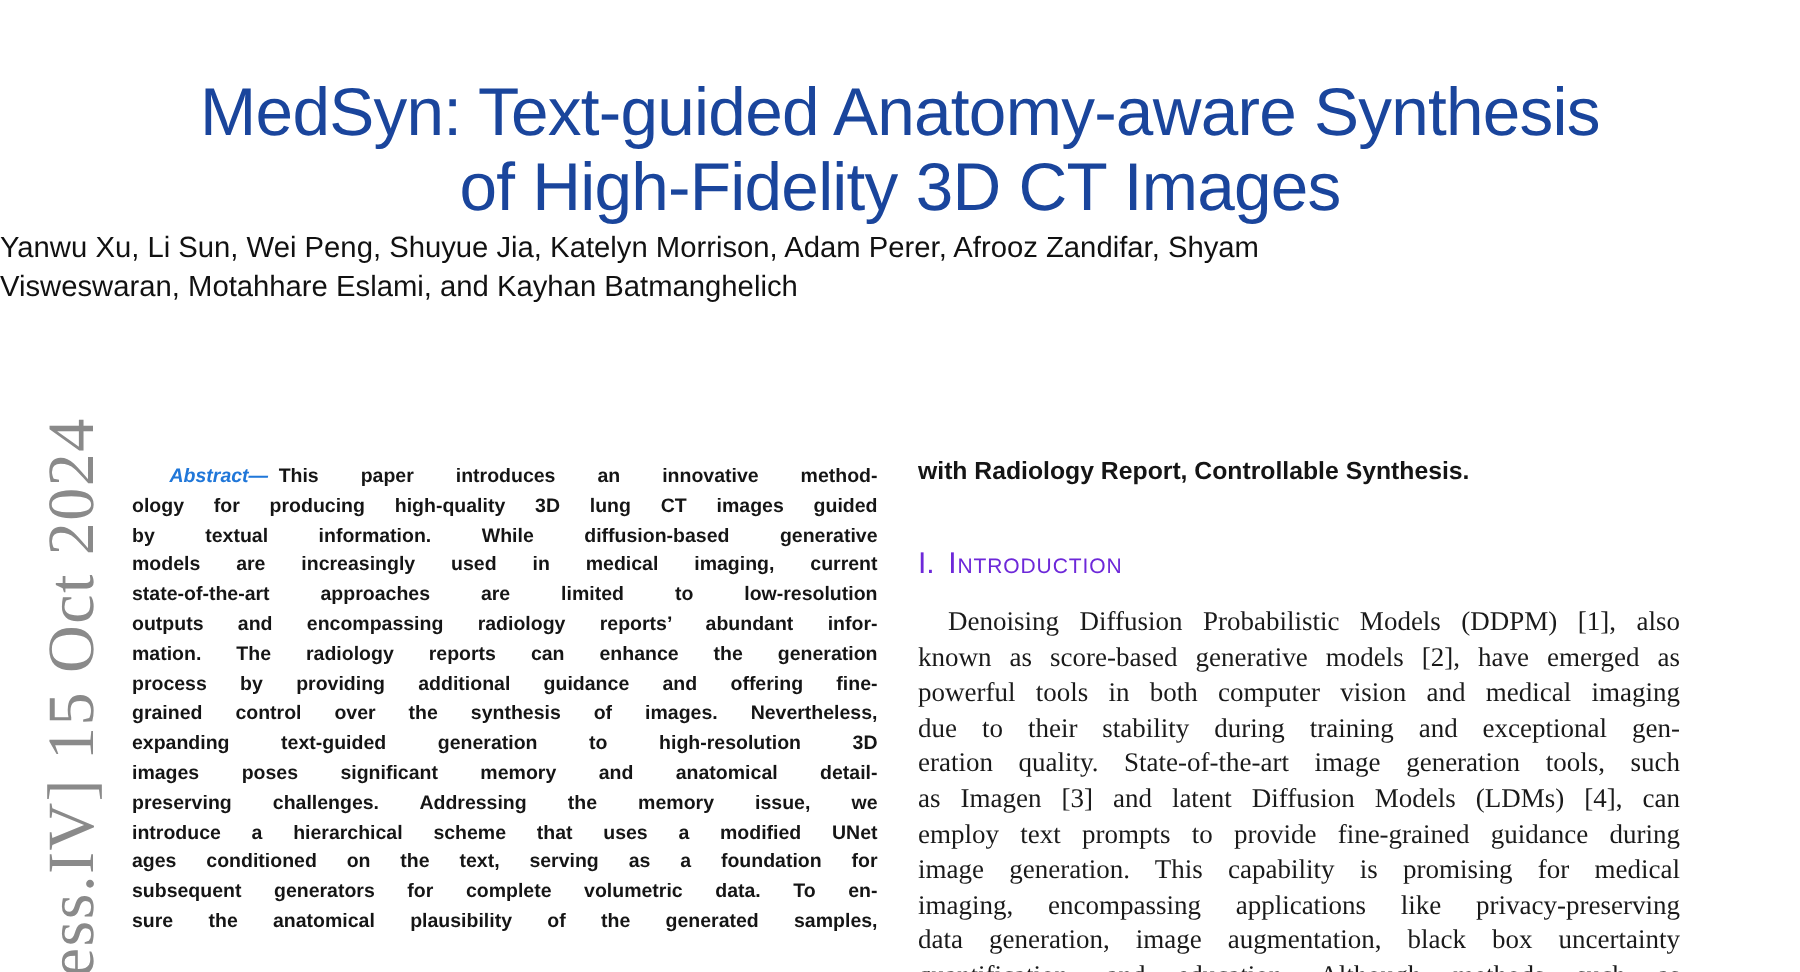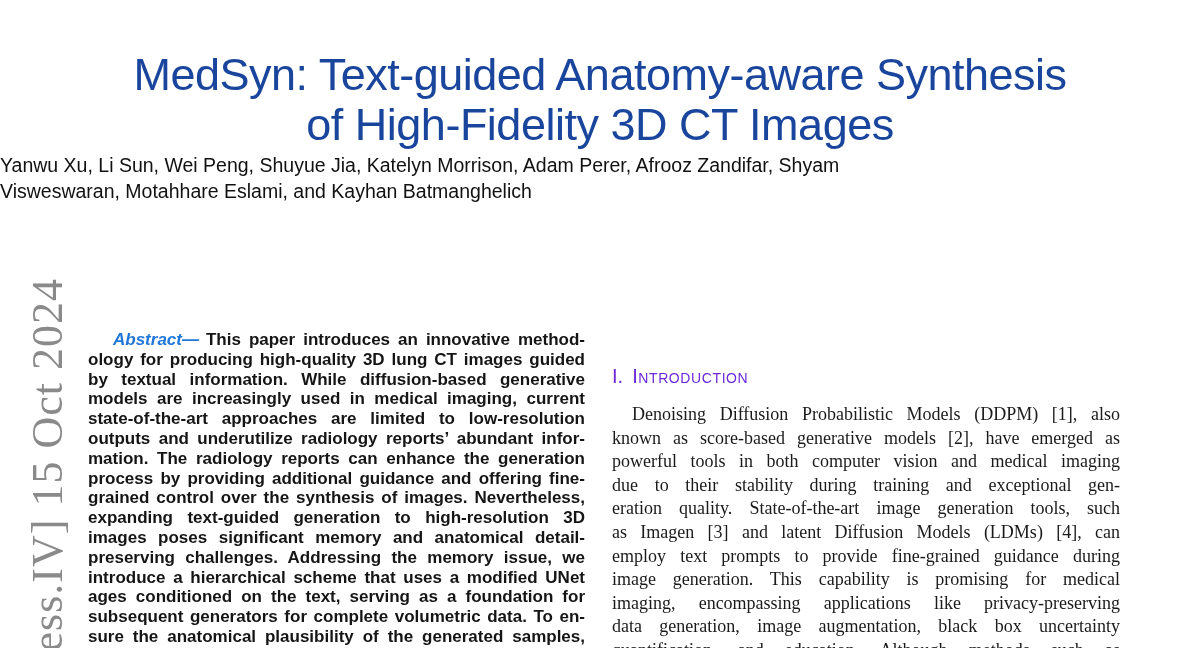--- a/index.html
+++ b/index.html
@@ -38,21 +38,21 @@
   .authors {
     position: absolute;
     top: 152px; left: 0; width: 1200px;
     font-size: 19.5px; line-height: 26px;
     color: #111111;
   }
   .col-left {
     position: absolute;
     left: 88px; top: 307px; width: 497px;
     font-weight: bold;
-    font-size: 17px; line-height: 19.8px; margin-top: 23px;
+    font-size: 13px; line-height: 19.8px;
   }
   .jline {
     text-align: justify;
     text-align-last: justify;
     white-space: nowrap;
   }
   .abstract-first {
     padding-left: 25px;
     box-sizing: border-box;
   }
@@ -107,34 +107,35 @@
 
   <div class="col-left">
     <div class="jline abstract-first">
       <span class="abstract-label">Abstract—</span><span>This paper introduces an innovative method-</span>
     </div>
     <div>
         <div class="jline">ology for producing high-quality 3D lung CT images guided</div>
         <div class="jline">by textual information. While diffusion-based generative</div>
         <div class="jline">models are increasingly used in medical imaging, current</div>
         <div class="jline">state-of-the-art approaches are limited to low-resolution</div>
-        <div class="jline">outputs and underutilize radiology reports’ abundant infor-</div>
+        <div class="jline">outputs and encompassing radiology reports’ abundant infor-</div>
         <div class="jline">mation. The radiology reports can enhance the generation</div>
         <div class="jline">process by providing additional guidance and offering fine-</div>
         <div class="jline">grained control over the synthesis of images. Nevertheless,</div>
         <div class="jline">expanding text-guided generation to high-resolution 3D</div>
         <div class="jline">images poses significant memory and anatomical detail-</div>
         <div class="jline">preserving challenges. Addressing the memory issue, we</div>
         <div class="jline">introduce a hierarchical scheme that uses a modified UNet</div>
         <div class="jline">ages conditioned on the text, serving as a foundation for</div>
         <div class="jline">subsequent generators for complete volumetric data. To en-</div>
         <div class="jline">sure the anatomical plausibility of the generated samples,</div>
       </div>
   </div>
 
+  <div class="col-right-top">with Radiology Report, Controllable Synthesis.</div>
 
   <div class="section-heading">
     <span class="heading-number">I.</span><span class="sc">Introduction</span>
   </div>
 
   <div class="intro-par">
     <div class="jline intro-first">Denoising Diffusion Probabilistic Models (DDPM) [1], also</div>
     <div>
         <div class="jline">known as score-based generative models [2], have emerged as</div>
         <div class="jline">powerful tools in both computer vision and medical imaging</div>

